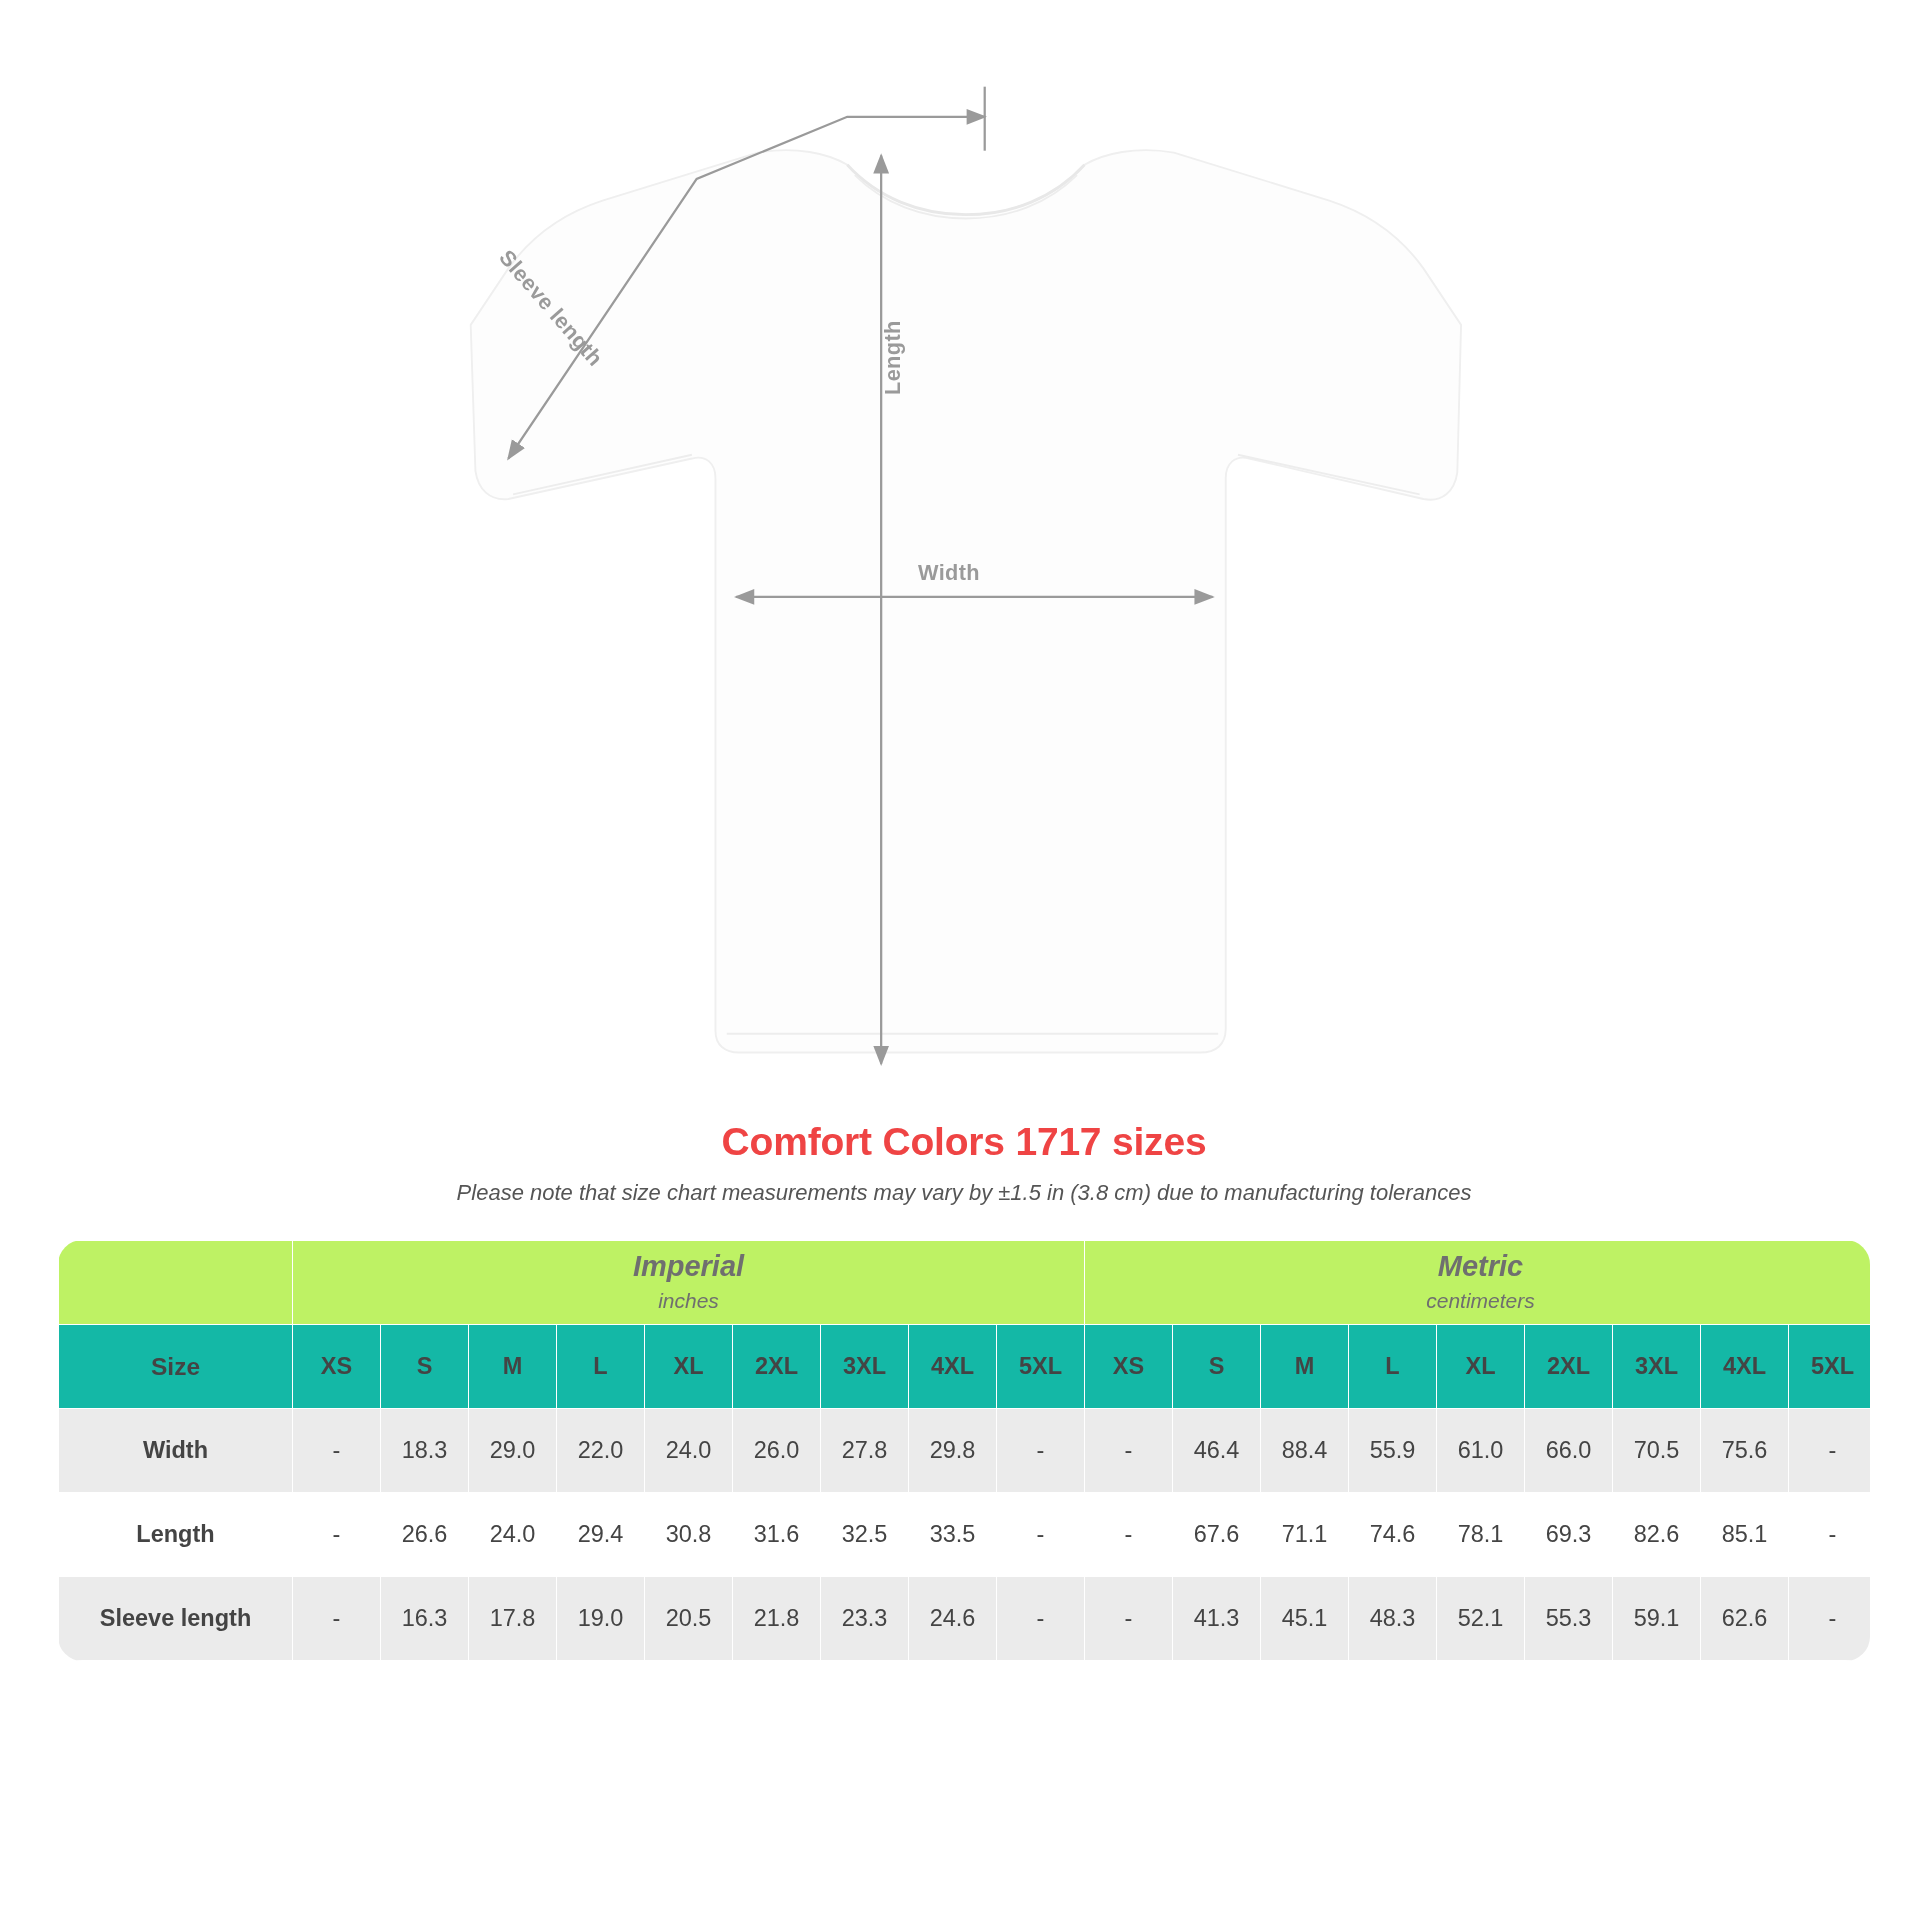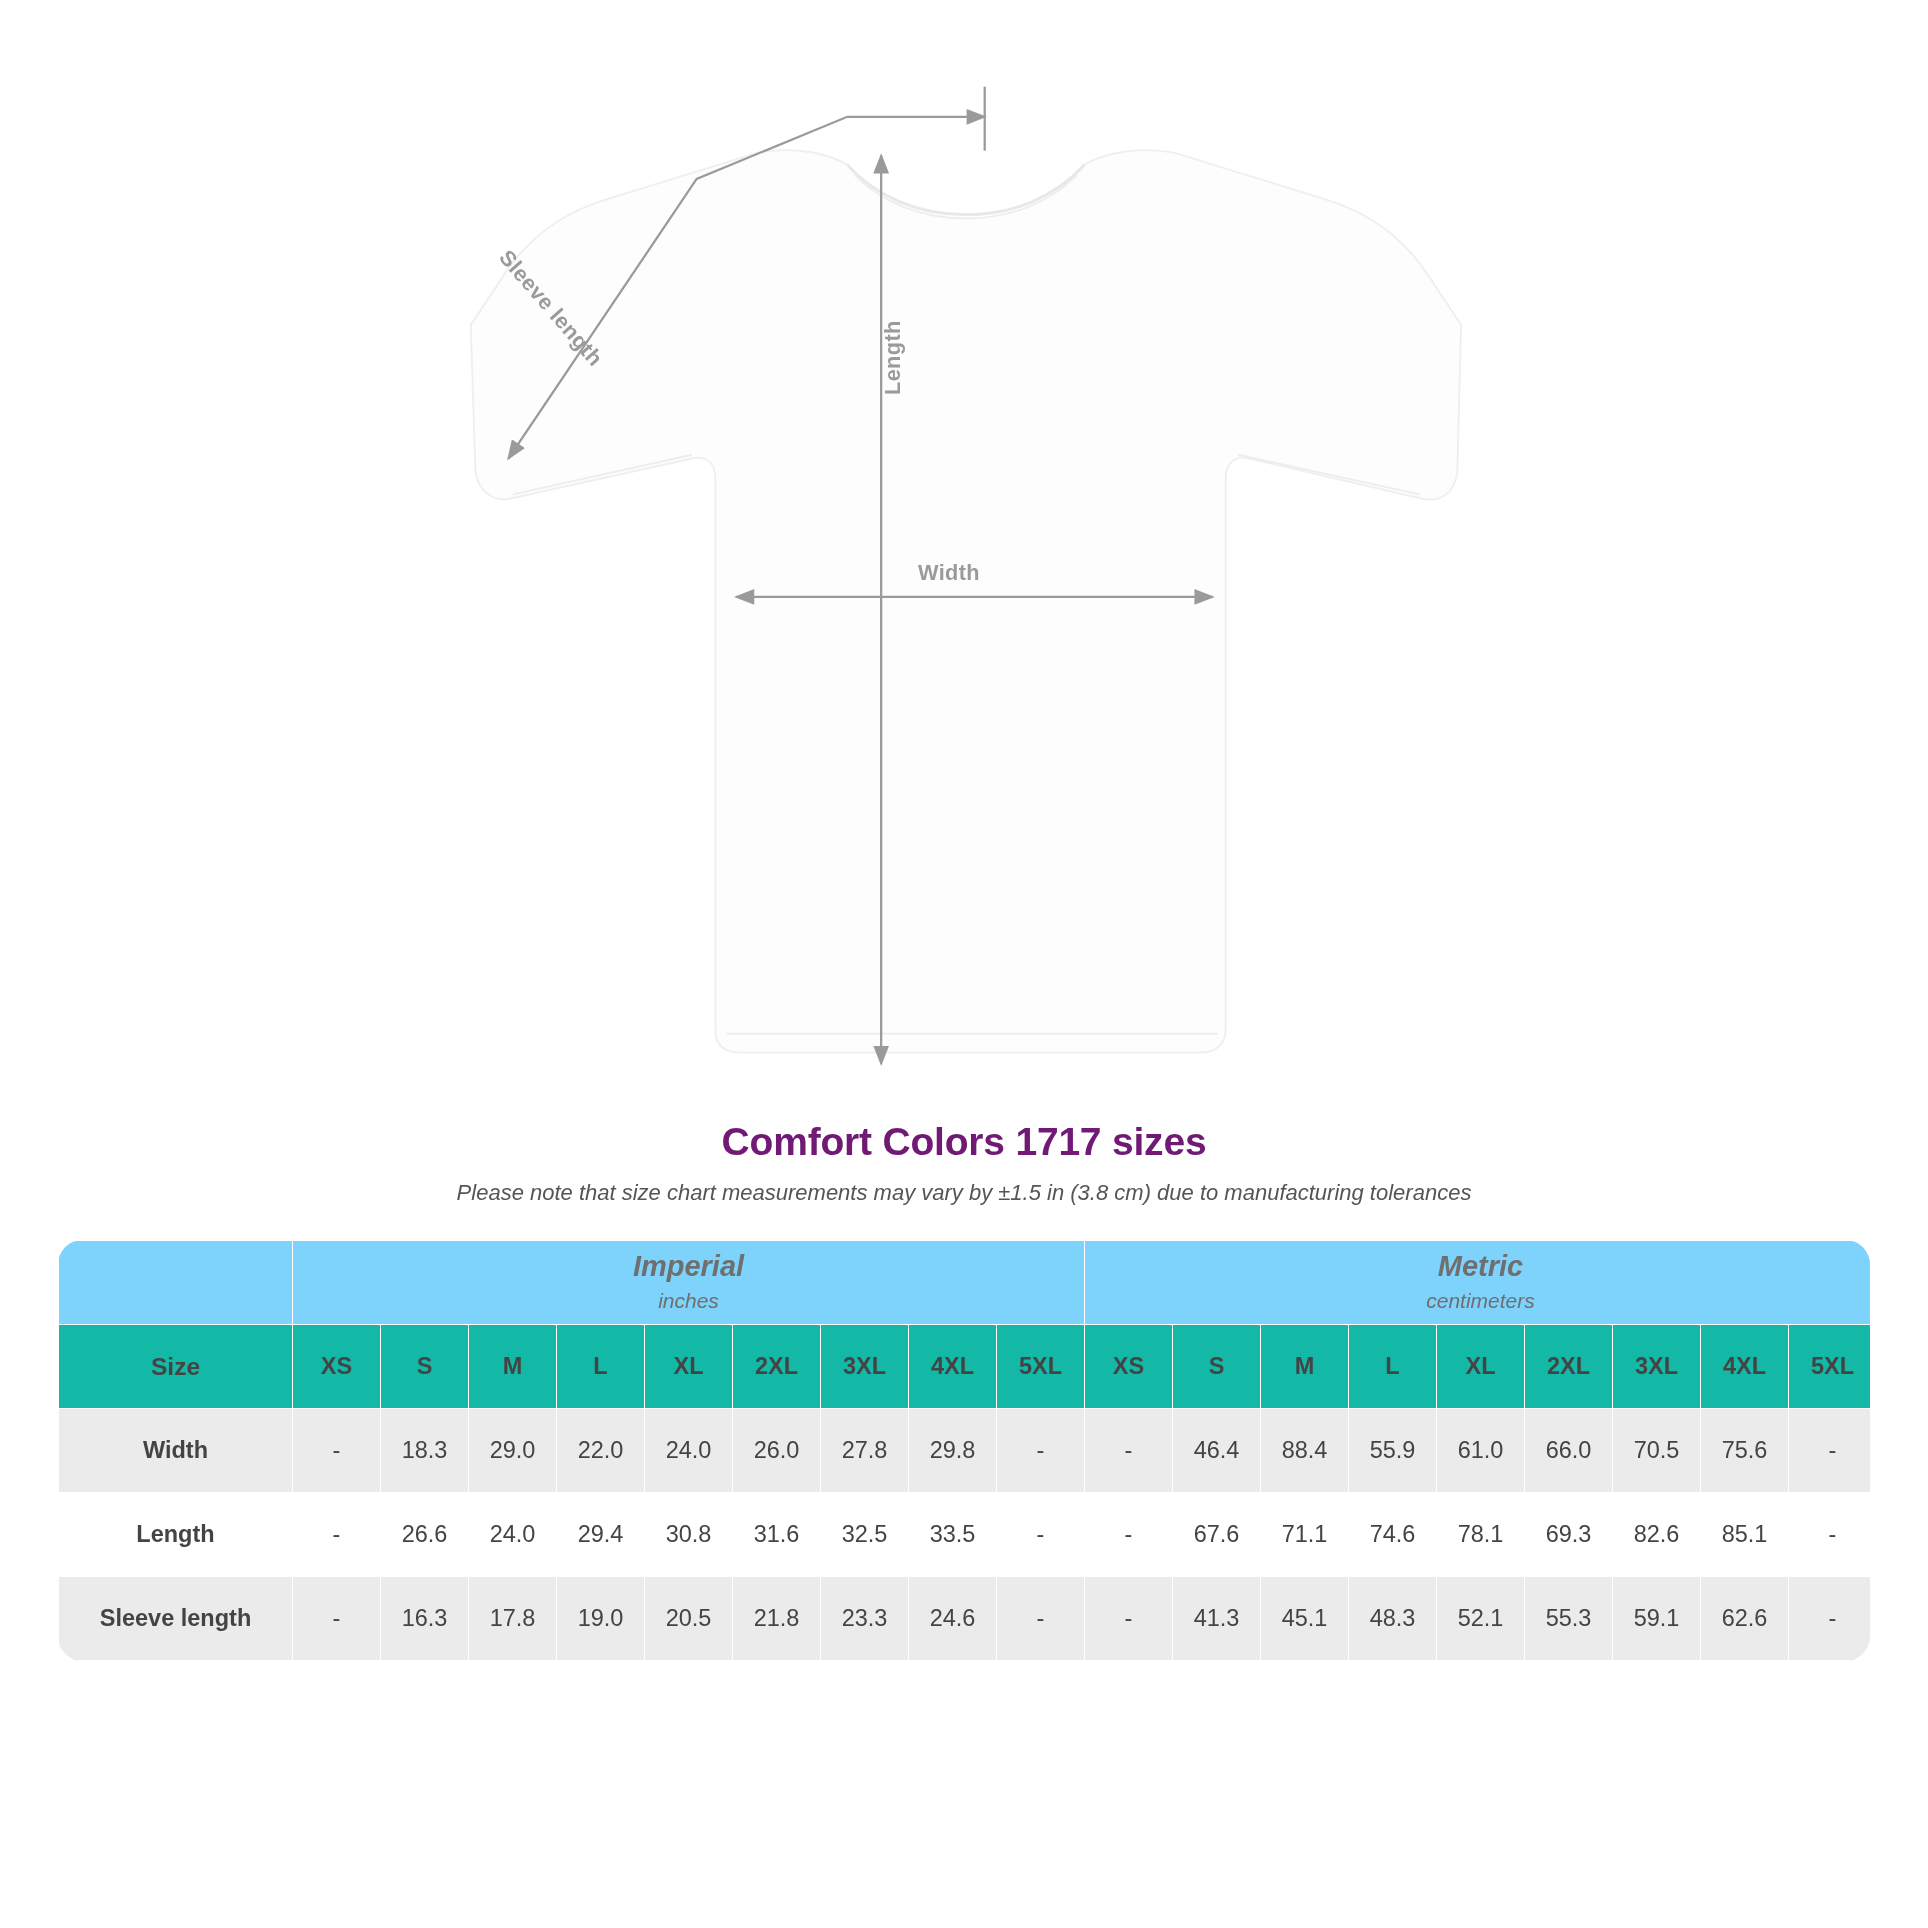--- a/index.html
+++ b/index.html
@@ -58,21 +58,21 @@
   }
 
   
   .title-block {
     text-align: center;
     margin-top: 9.4px;
   }
   .chart-title {
     font-size: 39px;
     font-weight: bold;
-    color: #701a75;
+    color: #ef4444;
     letter-spacing: -0.2px;
   }
   .chart-note {
     font-size: 22px;
     font-style: italic;
     color: #555555;
     margin-top: 16px;
   }
 
   
@@ -90,21 +90,21 @@
   }
   table.size-table td, table.size-table th {
     border: 0.9px solid #ffffff;
     text-align: center;
     font-size: 23.5px;
     color: #444444;
     padding: 0;
     height: 83px;
   }
   .unit-header td {
-    background: #7dd3fc;
+    background: #bef264;
     height: 143px;
     vertical-align: middle;
   }
   .unit-name {
     font-size: 29px;
     font-style: italic;
     font-weight: bold;
     color: #6f6f6f;
     line-height: 1.25;
   }

